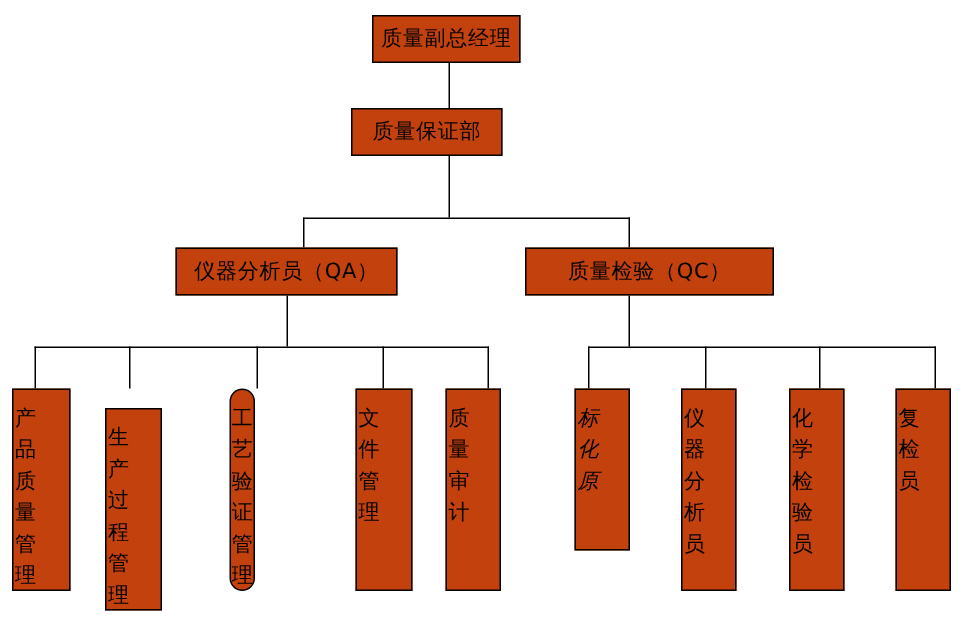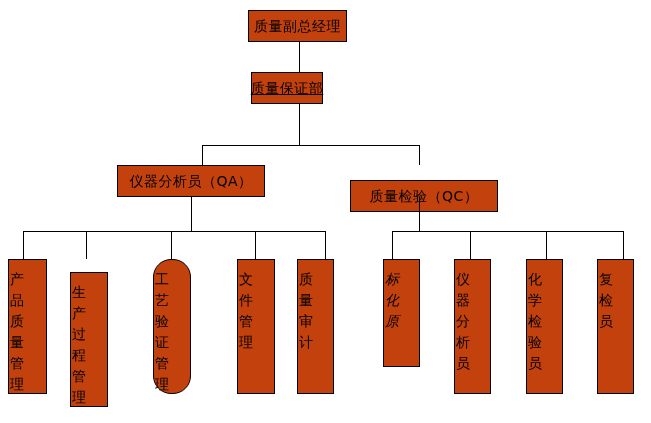--- a/index.html
+++ b/index.html
@@ -61,37 +61,37 @@
 <body>
 
 <div id="chart-root">
 
   <div class="node horiz" style="left:248px; top:10px; width:99px; height:32px;">
     <span>质量副总经理</span>
   </div>
 
   <div class="conn v" style="left:299px; top:42px; height:30px;"></div>
 
-  <div class="node horiz" style="left:251px; top:72px; width:72px; height:32px;text-decoration:underline;">
+  <div class="node horiz" style="left:234px; top:72px; width:101px; height:32px;">
     <span>质量保证部</span>
   </div>
 
   <div class="conn v" style="left:299px; top:104px; height:41px;"></div>
 
   <div class="conn h" style="left:202px; top:145px; width:218px;"></div>
 
   <div class="conn v" style="left:202px; top:145px; height:20px;"></div>
 
   <div class="conn v" style="left:419px; top:145px; height:20px;"></div>
 
   <div class="node horiz" style="left:117px; top:165px; width:148px; height:32px;">
     <span>仪器分析员（QA）</span>
   </div>
 
-  <div class="node horiz" style="left:350px; top:180px; width:148px; height:32px;">
+  <div class="node horiz" style="left:350px; top:165px; width:166px; height:32px;">
     <span>质量检验（QC）</span>
   </div>
 
   <div class="conn v" style="left:191px; top:197px; height:34px;"></div>
   <div class="conn h" style="left:23px; top:231px; width:303px;"></div>
   <div class="conn v" style="left:23px; top:231px; height:28px;"></div>
   <div class="conn v" style="left:86px; top:231px; height:28px;"></div>
   <div class="conn v" style="left:171px; top:231px; height:28px;"></div>
   <div class="conn v" style="left:255px; top:231px; height:28px;"></div>
   <div class="conn v" style="left:325px; top:231px; height:28px;"></div>
@@ -104,21 +104,21 @@
   <div class="conn v" style="left:623px; top:231px; height:28px;"></div>
 
   <div class="node vert" style="left:8px; top:259px; width:39px; height:135px;">
     <span class="vert-text">产品质量管理</span>
   </div>
 
   <div class="node vert" style="left:70px; top:272px; width:38px; height:135px;">
     <span class="vert-text">生产过程管理</span>
   </div>
 
-  <div class="node vert" style="left:153px; top:259px; width:38px; height:135px;border-radius:18px;">
+  <div class="node vert" style="left:153px; top:259px; width:17px; height:135px;border-radius:18px;">
     <span class="vert-text">工艺验证管理</span>
   </div>
 
   <div class="node vert" style="left:297px; top:259px; width:37px; height:135px;">
     <span class="vert-text">质量审计</span>
   </div>
 
   <div class="node vert" style="left:237px; top:259px; width:38px; height:135px;">
     <span class="vert-text">文件管理</span>
   </div>

